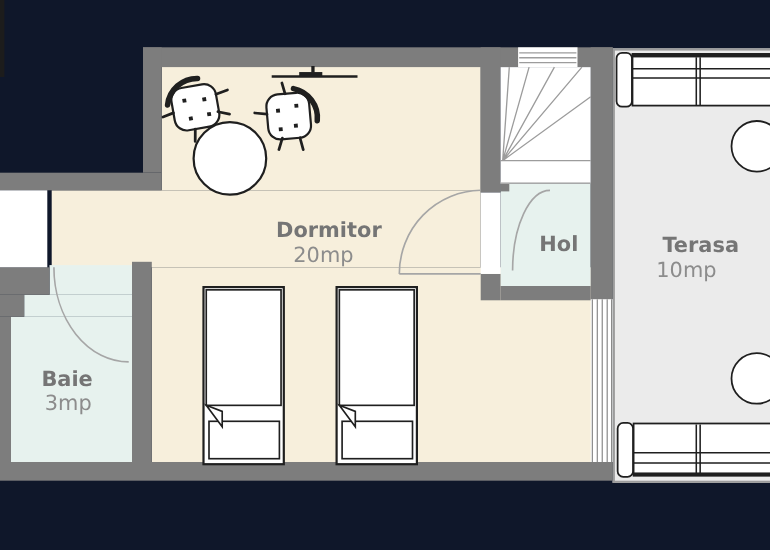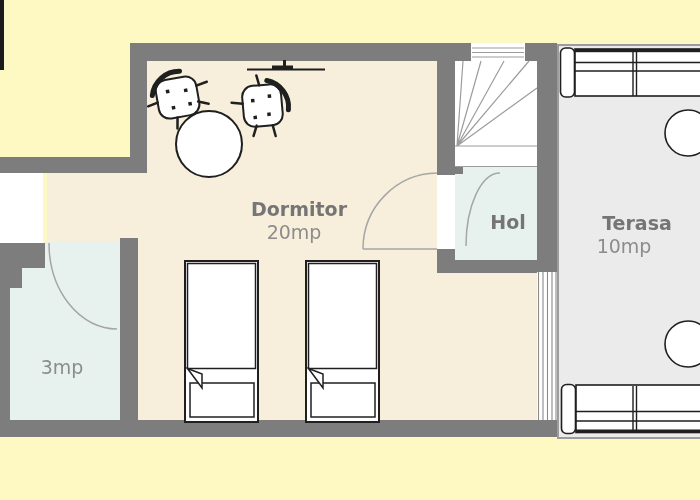--- a/index.html
+++ b/index.html
@@ -1,16 +1,16 @@
 <!DOCTYPE html>
 <html style="--wall: #7d7d7d; --bedroom-floor: #f7efdc; --bath-hall-floor: #e7f2ee; --terrace-floor: #ebebeb; --room-label: #757575; --area-label: #8c8c8c; --furniture-line: #1f1f1f; --door-arc: #a6a6a6; --stair-line: #9c9c9c; --outline: #9c9c9c; --window-frame: #1c1c1c; --glazing-line: #8a8a8a;"><head>
 <meta charset="utf-8">
 <style>
   html,body{margin:0;padding:0;background:#fff;}
-  #plan{position:relative;width:700px;height:500px;background:#fef9c3;overflow:hidden;
+  #plan{position:relative;width:700px;height:500px;background:#0f172a;overflow:hidden;
         font-family:"DejaVu Sans","Liberation Sans",sans-serif;}
   .floor,.wall,.white{position:absolute;}
   .wall{background:var(--wall);}
   .white{background:#ffffff;}
   .floor-bed{background:var(--bedroom-floor);}
   .floor-wet{background:var(--bath-hall-floor);}
   .floor-ter{background:var(--terrace-floor);
              border-top:2px solid var(--outline);
              border-left:2px solid var(--outline);
              border-bottom:2px solid var(--outline);}
@@ -151,14 +151,15 @@
   </svg>
 
   <div class="label room-name" style="left:199px;top:198px;width:200px;">Dormitor</div>
   <div class="label room-area" style="left:194px;top:221px;width:200px;">20mp</div>
 
   <div class="label room-name" style="left:577px;top:212px;width:120px;">Terasa</div>
 
   <div class="label room-name" style="left:448px;top:211px;width:120px;">Hol</div>
   <div class="label room-area" style="left:564px;top:235px;width:120px;">10mp</div>
 
+  <div class="label room-name" style="left:1px;top:334px;width:120px;">Baie</div>
   <div class="label room-area" style="left:2px;top:356px;width:120px;">3mp</div>
 </div>
 
 </body></html>

